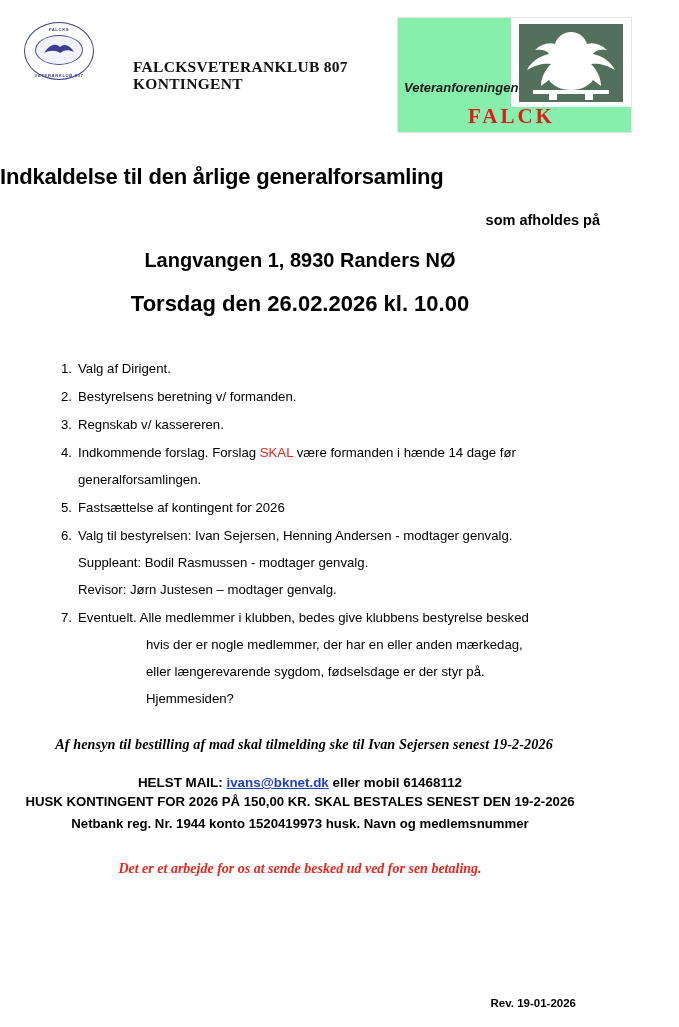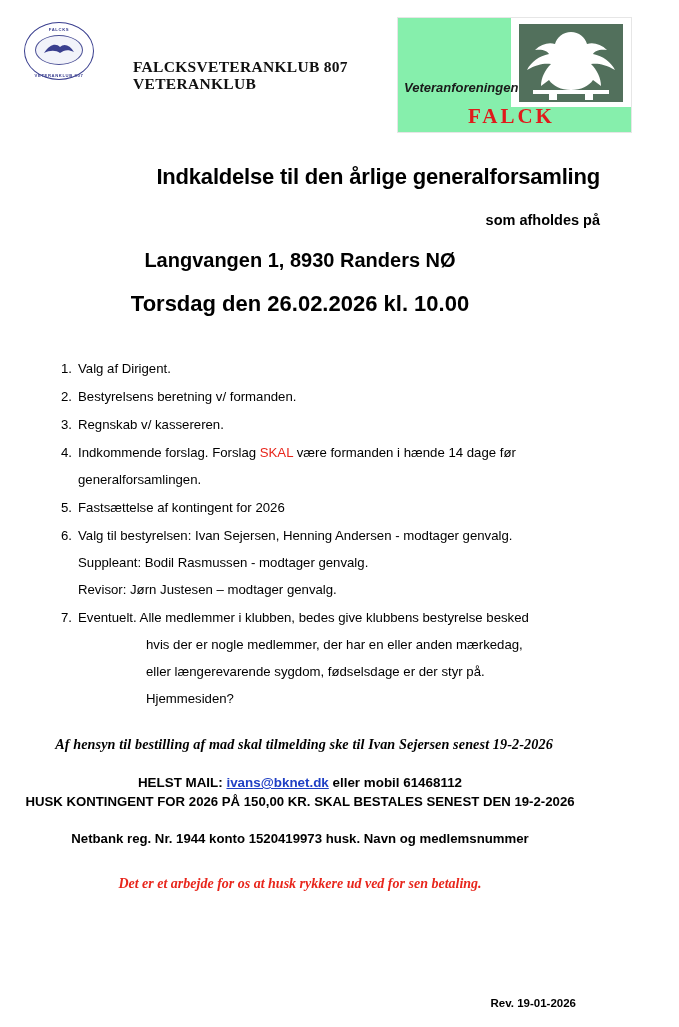--- a/index.html
+++ b/index.html
@@ -135,21 +135,21 @@
     font-family: "Liberation Serif", serif;
     font-weight: bold;
     font-size: 21px;
     letter-spacing: 3px;
     color: #e01b1b;
   }
 
   
   .title-main {
     margin-top: 44px;
-    text-align: right;
+    text-align: left;
     font-size: 22px;
     font-weight: bold;
     color: #000;
     letter-spacing: -0.2px;
   }
   .subtitle-1 {
     margin-top: 22px;
     text-align: right;
     font-size: 14.5px;
     font-weight: bold;
@@ -217,21 +217,21 @@
     text-decoration: underline;
     margin-top: 28px;
   }
   .note-kontingent {
     margin-top: 4px;
     text-align: center;
     font-size: 13.2px;
     font-weight: bold;
   }
   .note-netbank {
-    margin-top: 22px;
+    margin-top: 7px;
     text-align: center;
     font-size: 13.2px;
     font-weight: bold;
   }
   .note-warning {
     margin-top: 30px;
     text-align: center;
     font-size: 14px;
     font-weight: bold;
     font-style: italic;
@@ -258,21 +258,21 @@
       <div class="inner-oval"></div>
       <svg class="bird" viewBox="0 0 34 18">
         <path d="M2 12 C8 3, 14 2, 18 6 C22 2, 28 4, 32 11 C26 8, 22 9, 18 12 C14 9, 8 9, 2 12 Z" fill="#3a3f8f"></path>
       </svg>
       <div class="ring-text-top">FALCKS</div>
       <div class="ring-text-bottom">VETERANKLUB 807</div>
     </div>
 
     <div class="club-name">
       <span>FALCKSVETERANKLUB 807</span>
-      <span class="line2">VETERANKLUB</span>
+      <span class="line2">KONTINGENT</span>
     </div>
 
     <div class="logo-right">
       <div class="eagle-box">
         <div class="eagle-inner">
           <svg viewBox="0 0 104 78" width="104" height="78">
             <path d="M52 8 C44 8, 38 13, 36 20 C30 18, 22 20, 16 26 C24 25, 28 27, 30 30 C20 32, 12 38, 8 46 C18 40, 26 39, 32 40 C26 46, 22 54, 22 62 L30 56 C34 62, 42 66, 52 66 C62 66, 70 62, 74 56 L82 62 C82 54, 78 46, 72 40 C78 39, 86 40, 96 46 C92 38, 84 32, 74 30 C76 27, 80 25, 88 26 C82 20, 74 18, 68 20 C66 13, 60 8, 52 8 Z" fill="#ffffff"></path>
             <rect x="14" y="66" width="76" height="4" fill="#ffffff"></rect>
             <rect x="30" y="70" width="8" height="6" fill="#ffffff"></rect>
             <rect x="66" y="70" width="8" height="6" fill="#ffffff"></rect>
@@ -327,16 +327,16 @@
     </ol>
 
   <div class="note-italic">Af hensyn til bestilling af mad skal tilmelding ske til Ivan Sejersen senest 19-2-2026</div>
 
   <div class="note-mail">
     <span>HELST MAIL: </span><a href="#">ivans@bknet.dk</a><span> eller mobil 61468112</span>
   </div>
 
   <div class="note-kontingent">HUSK KONTINGENT FOR 2026 PÅ 150,00 KR. SKAL BESTALES SENEST DEN 19-2-2026</div>
   <div class="note-netbank">Netbank reg. Nr. 1944 konto 1520419973 husk. Navn og medlemsnummer</div>
-  <div class="note-warning">Det er et arbejde for os at husk rykkere ud ved for sen betaling.</div>
+  <div class="note-warning">Det er et arbejde for os at sende besked ud ved for sen betaling.</div>
 
   <div class="rev">Rev. 19-01-2026</div>
 </div>
 
 </body></html>

